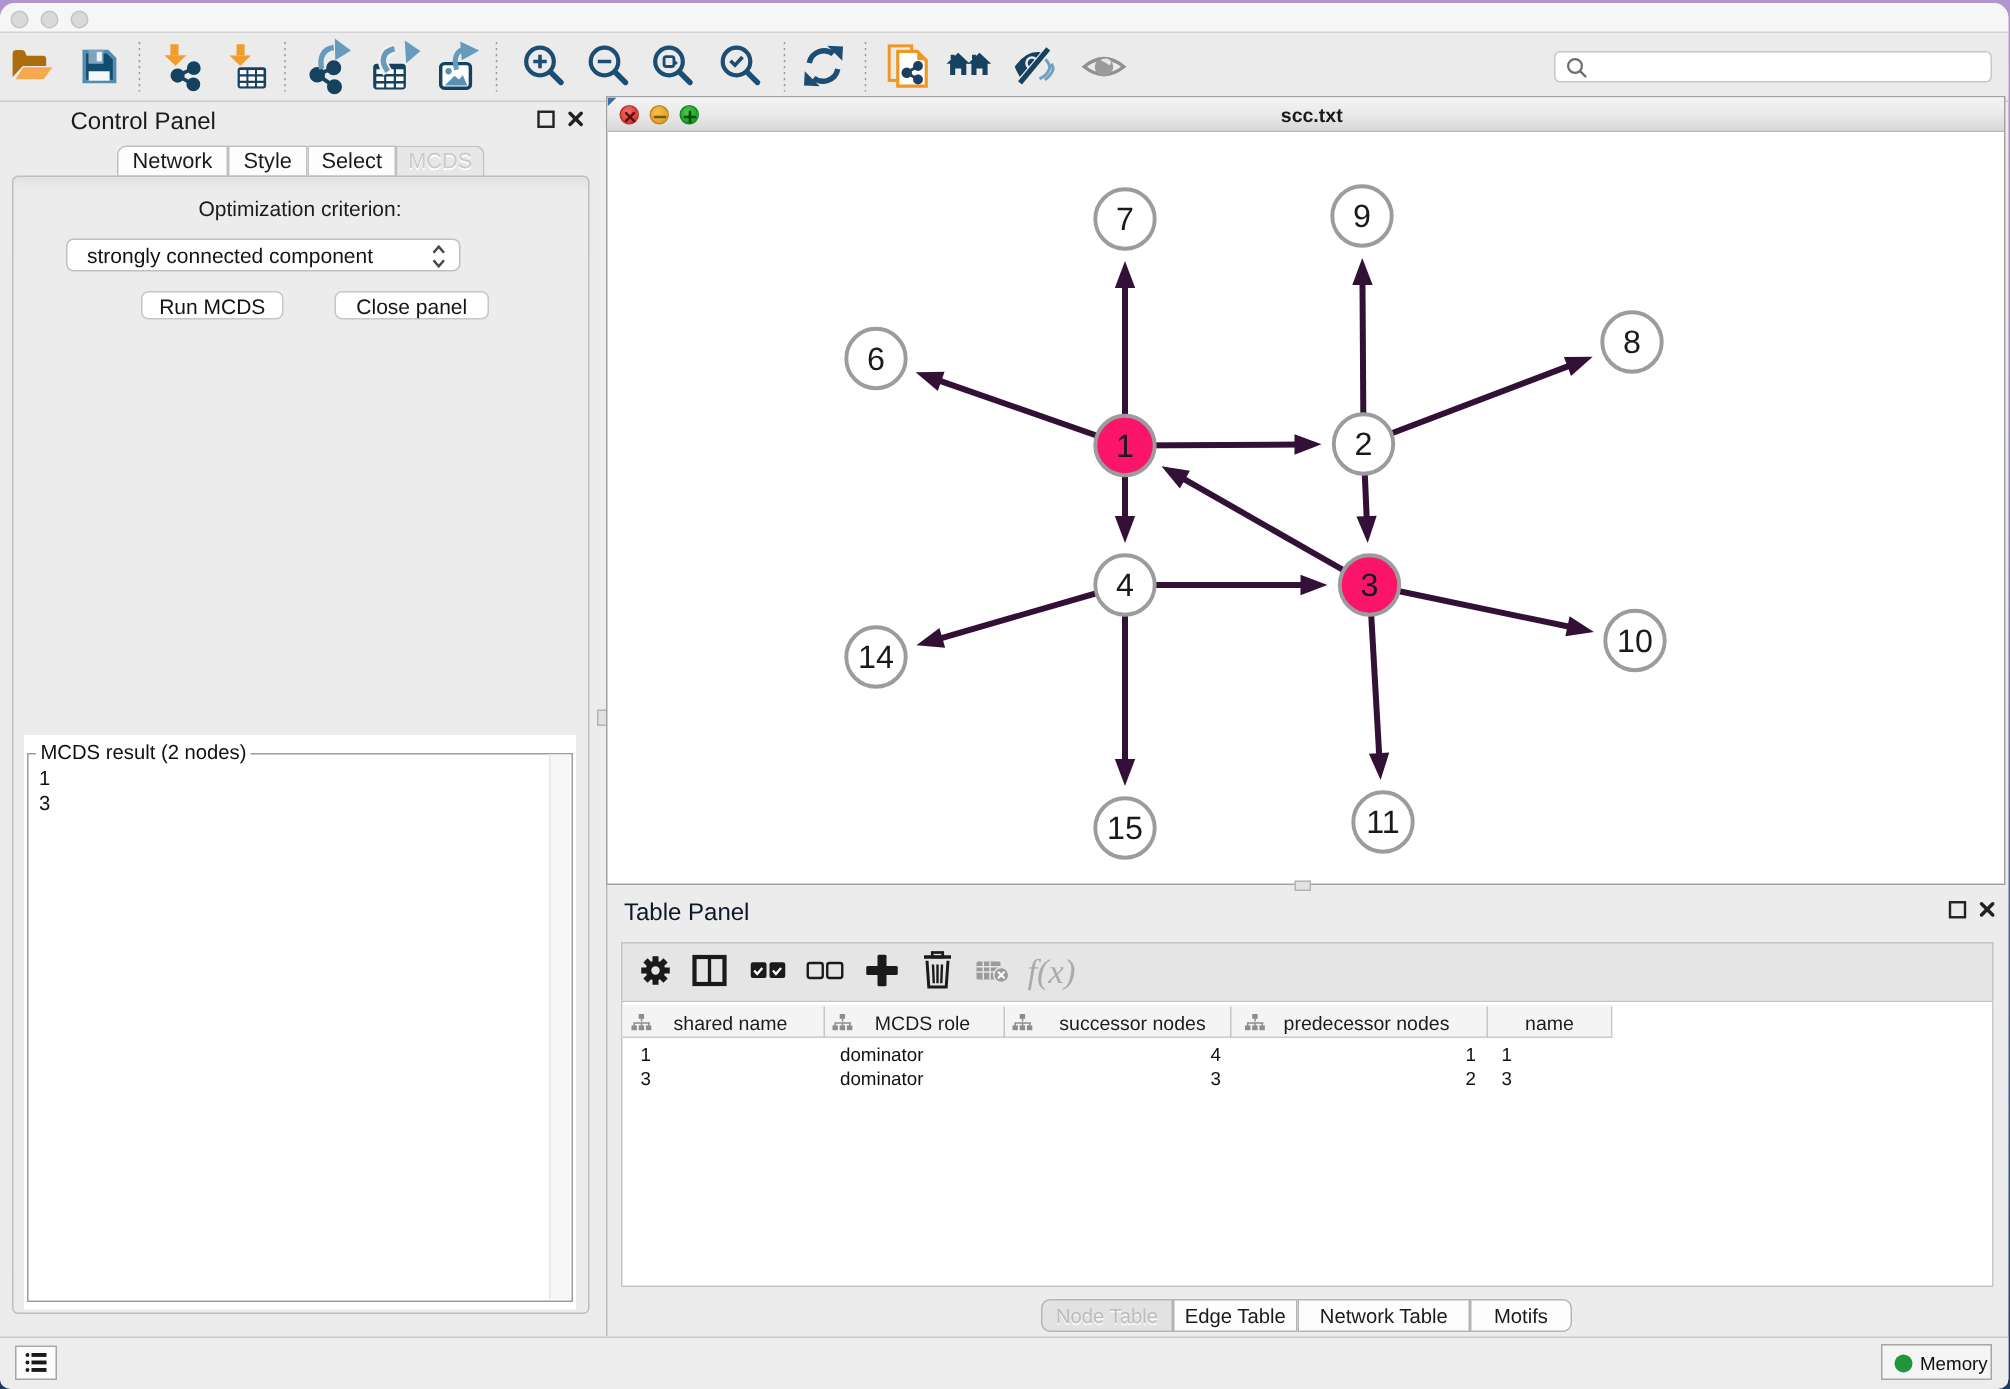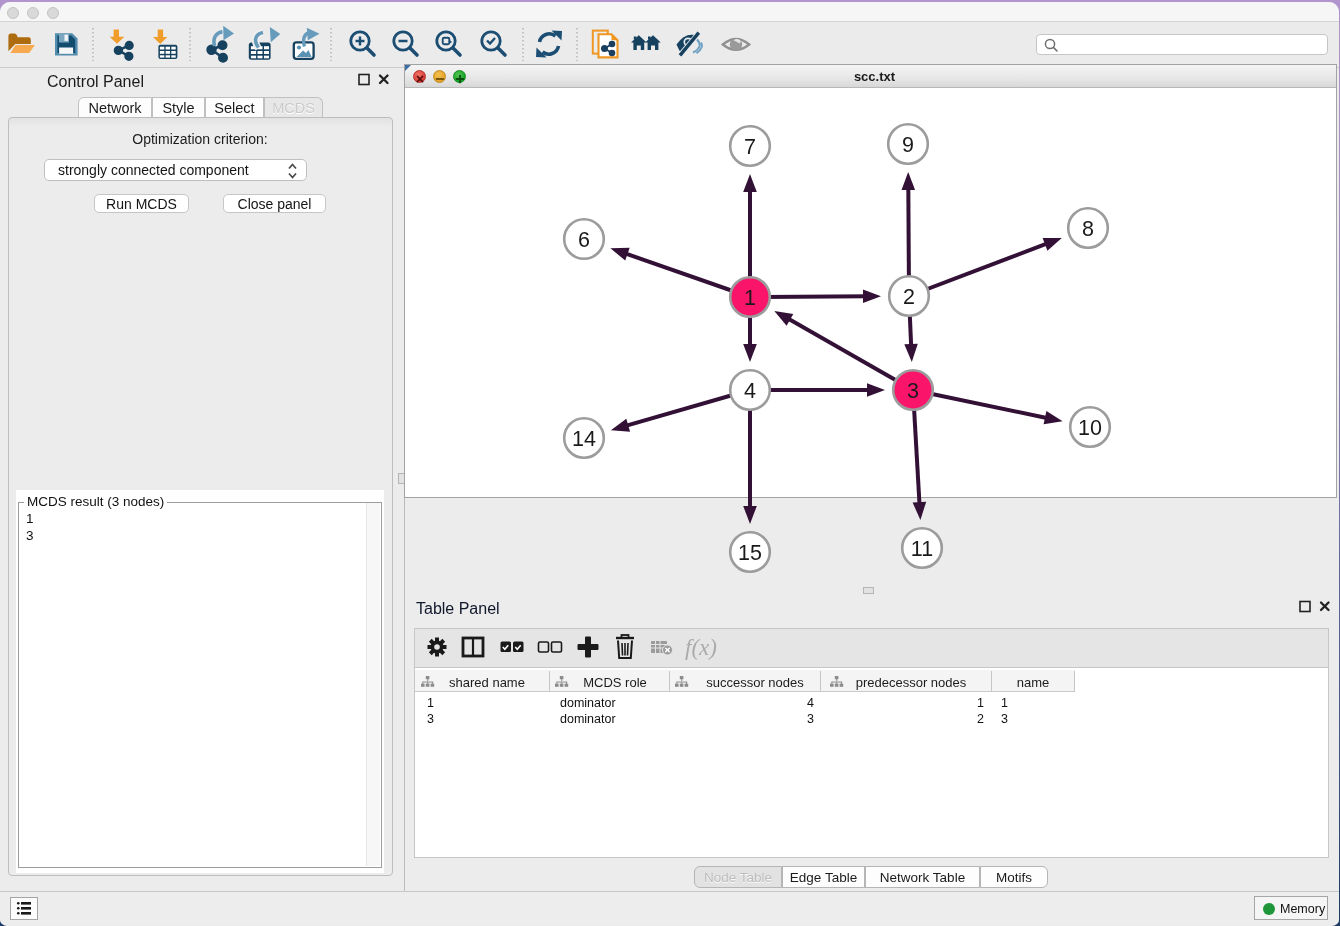--- a/index.html
+++ b/index.html
@@ -21,21 +21,21 @@
   #combo { position:absolute; left:44px; top:157px; width:263px; height:22px; background:#ffffff; border:1px solid #bfbfbf; border-radius:5px; font-size:14px; color:#141414; line-height:21px; padding-left:13px; }
   .btn { position:absolute; top:192px; height:19px; background:#ffffff; border:1px solid #c6c6c6; border-radius:5px; font-size:14px; font-weight:400; color:#141414; text-align:center; line-height:18px; }
   #mcdsPanel { position:absolute; left:16px; top:488px; width:368px; height:383px; background:#ffffff; z-index:2; }
   #mcdsBorder { position:absolute; left:1.5px; top:11.5px; width:364px; height:366px; border:1px solid #9d9d9d; }
   #mcdsGroupLbl { position:absolute; left:8px; top:4px; font-size:13.5px; color:#111; background:#ffffff; padding:0 3px; z-index:3; }
   #mcdsText { position:absolute; left:10px; top:21px; font-size:13.5px; color:#111; line-height:16.8px; }
   #mcdsScroll { position:absolute; right:4px; top:13px; width:14px; height:363px; background:#f7f7f7; border-left:1px solid #e6e6e6; }
   #vsplitline { position:absolute; left:404px; top:62px; width:1px; height:827px; background:#bbbbbb; }
   #vgrip { position:absolute; left:398px; top:471px; width:8px; height:11px; background:#e2e2e2; border:1px solid #b5b5b5; }
   
-  #netwin { position:absolute; left:404px; top:62px; width:933px; height:434px; background:#ffffff; border:1px solid #a2a2a2; }
+  #netwin { position:absolute; left:404px; top:62px; width:933px; height:526px; background:#ffffff; border:1px solid #a2a2a2; }
   #nettitle { position:absolute; left:0; top:0; width:931px; height:23px; background:linear-gradient(180deg,#f4f4f4 0%,#e8e8e8 55%,#d8d8d8 100%); border-bottom:1px solid #b8b8b8; }
   #netname { position:absolute; width:100%; top:4px; transform:translateX(4px); text-align:center; font-size:13px; font-weight:700; color:#1a1a1a; }
   .mac { position:absolute; top:4.5px; width:13px; height:13px; border-radius:50%; }
   
   #tpHead { position:absolute; left:416px; top:598px; font-size:16px; color:#0f172a; }
   #tbox { position:absolute; left:414px; top:626px; width:915px; height:39px; background:#e5e5e5; border:1px solid #c6c6c6; border-bottom:none; }
   #tablebox { position:absolute; left:414px; top:665px; width:915px; height:191px; background:#ffffff; border:1px solid #c6c6c6; }
   .td { position:absolute; font-size:12.5px; color:#111; }
   .btab { position:absolute; top:864px; height:22px; border:1px solid #b5b5b5; background:#fdfdfd; font-size:13.5px; font-weight:400; color:#1b1b1b; text-align:center; line-height:21px; }
   
@@ -230,21 +230,21 @@
     <svg width="11" height="16" viewBox="0 0 11 16" style="position:absolute;right:8px;top:3px;">
       <path d="M2,5.5 L5.5,1.5 L9,5.5" fill="none" stroke="#4a4a4a" stroke-width="1.7"></path>
       <path d="M2,10.5 L5.5,14.5 L9,10.5" fill="none" stroke="#4a4a4a" stroke-width="1.7"></path>
     </svg>
   </div>
   <div class="btn" style="left:94px; width:95px;">Run MCDS</div>
   <div class="btn" style="left:203px; width:103px;margin-left:20px;">Close panel</div>
   <div id="mcdsPanel">
     <div id="mcdsBorder"></div>
     <div id="mcdsScroll"></div>
-    <div id="mcdsGroupLbl">MCDS result (3 nodes)</div>
+    <div id="mcdsGroupLbl">MCDS result (2 nodes)</div>
     <div id="mcdsText">1<br>3</div>
   </div>
   <div id="vsplitline"></div>
   <div id="vgrip"></div>
   <div id="netwin">
     <svg width="10" height="10" viewBox="0 0 10 10" style="position:absolute;left:0;top:0;z-index:5;">
         <polygon points="0,0 6,0 0,6" fill="#3a6ea5"></polygon>
       </svg>
     <div id="nettitle">
       <div class="mac" style="left:8px; background:radial-gradient(circle at 40% 35%,#f07268,#da3b34 70%); border:0.5px solid #b5342d;">

